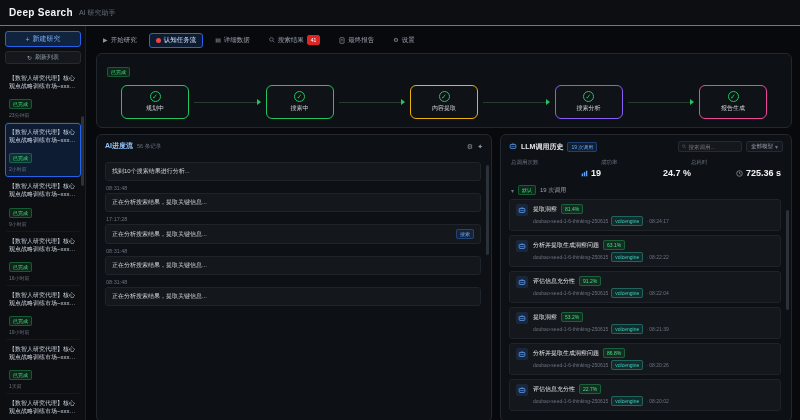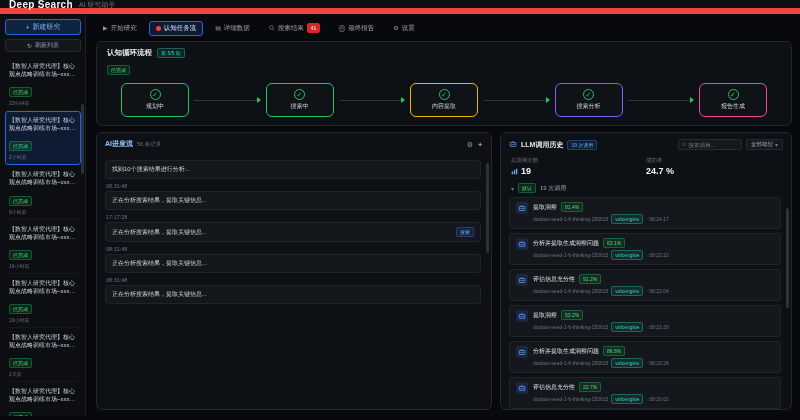--- a/index.html
+++ b/index.html
@@ -1,19 +1,19 @@
 <!DOCTYPE html>
 <html><head>
 <meta charset="utf-8">
 <style>
   * { margin:0; padding:0; box-sizing:border-box; }
   html,body { width:800px; height:420px; overflow:hidden; background:#08090c;
     font-family:"Liberation Sans","DejaVu Sans",sans-serif; color:#e5e7eb; }
-  .hdr { height:14px; display:flex; align-items:center; padding:0 9px;
-    background:#0c0e11; border-bottom:6px solid #ef4444; }
+  .hdr { height:26px; display:flex; align-items:center; padding:0 9px;
+    background:#0c0e11; border-bottom:1px solid #ef4444; }
   .hdr .t { font-size:10px; font-weight:bold; color:#f3f4f6; letter-spacing:.3px; }
   .hdr .s { font-size:7px; color:#6b7280; margin-left:6px; margin-top:1px; }
   .shell { display:flex; height:402px; }
 
   
   aside { width:86px; background:#0c0e11; border-right:1px solid #1c2026;
     padding:5px 4px 0 5px; display:flex; flex-direction:column; position:relative; }
   .btn-new { width:100%; height:16px; background:#10233f; border:1px solid #2563eb;
     border-radius:3px; color:#7fb2ff; font-size:7px; display:flex; align-items:center;
     justify-content:center; gap:3px; cursor:pointer; }
@@ -85,21 +85,21 @@
     border:1px solid #262b33; border-radius:2px; height:11px; padding:0 3px; width:64px; }
   .llm-search input { background:transparent; border:none; outline:none; color:#cbd5e1;
     font-size:5.5px; width:100%; font-family:inherit; }
   .llm-select { display:flex; align-items:center; gap:2px; background:#14171c;
     border:1px solid #262b33; border-radius:2px; height:11px; padding:0 4px;
     font-size:5.5px; color:#9ca3af; cursor:pointer; }
   .stats { display:flex; padding:2px 10px 4px; }
   .stat { flex:1; }
   .s-label { font-size:5.5px; color:#6b7280; }
   .s-value { font-size:9px; font-weight:bold; color:#f3f4f6; margin-top:2px;
-    display:flex; align-items:center; gap:3px; }
+    display:flex; align-items:center; gap:3px;justify-content:flex-end; }
   .sico { display:inline-flex; color:#60a5fa; }
   .group-head { display:flex; align-items:center; gap:4px; padding:3px 10px 4px;
     font-size:6px; color:#9ca3af; cursor:pointer; }
   .chev { font-size:6px; color:#6b7280; }
   .calls { flex:1; min-height:0; overflow:hidden; padding:0 10px 6px 8px; }
   .call { background:#14171c; border:1px solid #1f242b; border-radius:3px;
     padding:4px 6px; margin-bottom:4px; display:flex; gap:5px; align-items:flex-start; }
   .call-ic { width:12px; height:12px; border-radius:2px; background:rgba(59,130,246,.15);
     color:#60a5fa; display:flex; align-items:center; justify-content:center; flex:none; }
   .call-body { flex:1; min-width:0; }
@@ -201,24 +201,20 @@
         </span>
         <span>最终报告</span>
       </div>
       <div class="tab">
         <span class="tico">⚙</span>
         <span>设置</span>
       </div>
     </nav>
 
     <section class="flow-card">
-      <div class="flow-head">
-        <span class="flow-title">认知循环流程</span>
-        <span class="badge b-teal">第 5/5 轮</span>
-      </div>
       <span class="badge b-green flow-status">已完成</span>
       <div class="flow-row">
         <div class="fnode" style="border-color: rgb(34, 197, 94);">
           <span class="fcheck">✓</span>
           <span class="flabel">规划中</span>
         </div>
         <div class="farrow">
             <span class="fline"></span>
             <span class="fhead"></span>
           </div>
@@ -325,20 +321,33 @@
               </span>
               <span>19</span>
             </div>
           </div>
           <div class="stat">
             <div class="s-label">成功率</div>
             <div class="s-value">
                 <span>24.7 %</span>
               </div>
           </div>
+          <div class="stat">
+            <div class="s-label">总耗时</div>
+            <div class="s-value">
+              <span class="sico" style="color:#9ca3af;">
+                <svg width="7" height="7" viewBox="0 0 10 10">
+                    <circle cx="5" cy="5" r="4" fill="none" stroke="currentColor"></circle>
+                    <line x1="5" y1="5" x2="5" y2="2.6" stroke="currentColor"></line>
+                    <line x1="5" y1="5" x2="6.8" y2="5.8" stroke="currentColor"></line>
+                  </svg>
+              </span>
+              <span>725.36 s</span>
+            </div>
+          </div>
         </div>
         <div class="group-head">
           <span class="chev">▾</span>
           <span class="badge b-green">默认</span>
           <span>19 次调用</span>
         </div>
         <div class="calls">
           <div class="call">
             <span class="call-ic">
                 <svg width="8" height="8" viewBox="0 0 10 10">

